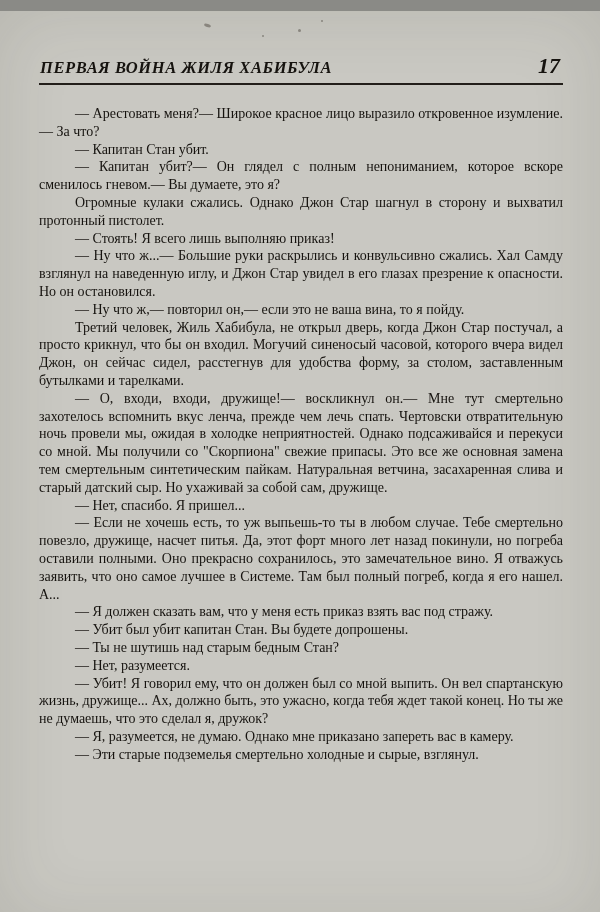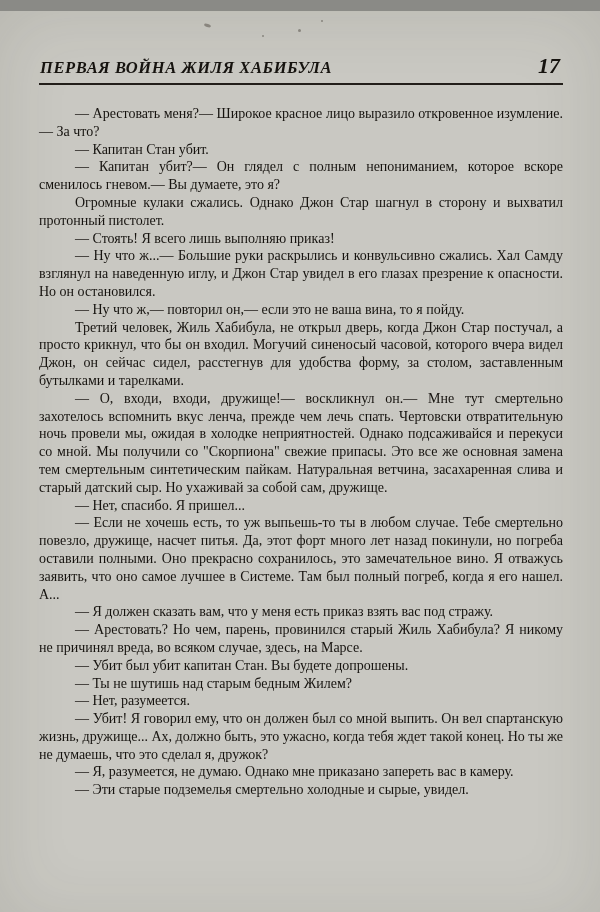--- a/index.html
+++ b/index.html
@@ -77,22 +77,21 @@
     <p class="para">— Капитан убит?— Он глядел с полным непониманием, которое вскоре сменилось гневом.— Вы думаете, это я?</p>
     <p class="para">Огромные кулаки сжались. Однако Джон Стар шагнул в сторону и выхватил протонный пистолет.</p>
     <p class="para">— Стоять! Я всего лишь выполняю приказ!</p>
     <p class="para">— Ну что ж...— Большие руки раскрылись и конвульсивно сжались. Хал Самду взглянул на наведенную иглу, и Джон Стар увидел в его глазах презрение к опасности. Но он остановился.</p>
     <p class="para">— Ну что ж,— повторил он,— если это не ваша вина, то я пойду.</p>
     <p class="para">Третий человек, Жиль Хабибула, не открыл дверь, когда Джон Стар постучал, а просто крикнул, что бы он входил. Могучий синеносый часовой, которого вчера видел Джон, он сейчас сидел, расстегнув для удобства форму, за столом, заставленным бутылками и тарелками.</p>
     <p class="para">— О, входи, входи, дружище!— воскликнул он.— Мне тут смертельно захотелось вспомнить вкус ленча, прежде чем лечь спать. Чертовски отвратительную ночь провели мы, ожидая в холодке неприятностей. Однако подсаживайся и перекуси со мной. Мы получили со "Скорпиона" свежие припасы. Это все же основная замена тем смертельным синтетическим пайкам. Натуральная ветчина, засахаренная слива и старый датский сыр. Но ухаживай за собой сам, дружище.</p>
     <p class="para">— Нет, спасибо. Я пришел...</p>
     <p class="para">— Если не хочешь есть, то уж выпьешь-то ты в любом случае. Тебе смертельно повезло, дружище, насчет питья. Да, этот форт много лет назад покинули, но погреба оставили полными. Оно прекрасно сохранилось, это замечательное вино. Я отважусь заявить, что оно самое лучшее в Системе. Там был полный погреб, когда я его нашел. А...</p>
     <p class="para">— Я должен сказать вам, что у меня есть приказ взять вас под стражу.</p>
-    <p class="para">— Арестовать? Но чем, парень, провинился старый Жиль Хабибула? Я никому не причинял вреда, во всяком случае, здесь, на Марсе.</p>
     <p class="para">— Убит был убит капитан Стан. Вы будете допрошены.</p>
-    <p class="para">— Ты не шутишь над старым бедным Жилем?</p>
+    <p class="para">— Ты не шутишь над старым бедным Стан?</p>
     <p class="para">— Нет, разумеется.</p>
     <p class="para">— Убит! Я говорил ему, что он должен был со мной выпить. Он вел спартанскую жизнь, дружище... Ах, должно быть, это ужасно, когда тебя ждет такой конец. Но ты же не думаешь, что это сделал я, дружок?</p>
     <p class="para">— Я, разумеется, не думаю. Однако мне приказано запереть вас в камеру.</p>
-    <p class="para">— Эти старые подземелья смертельно холодные и сырые, увидел.</p>
+    <p class="para">— Эти старые подземелья смертельно холодные и сырые, взглянул.</p>
   </div>
 
 </div>
 
 </body></html>

